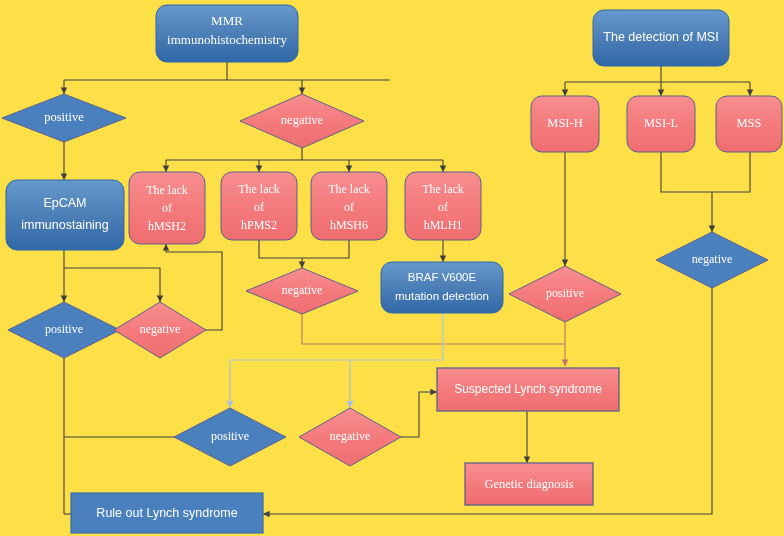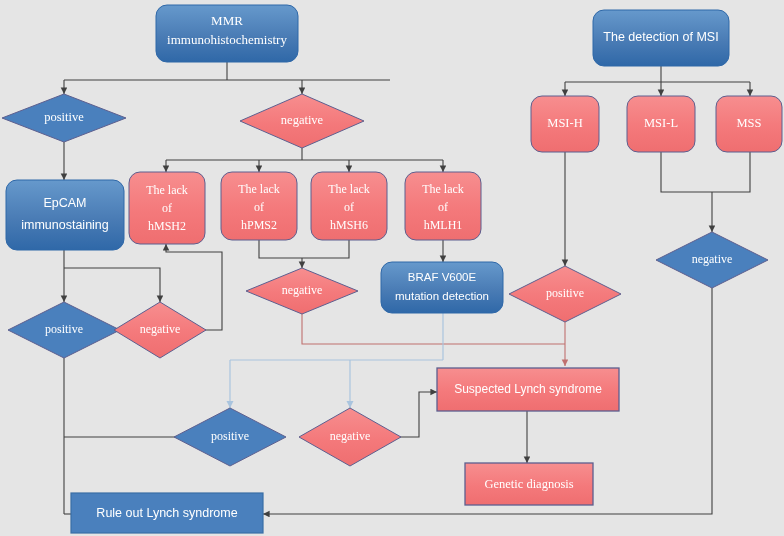--- a/index.html
+++ b/index.html
@@ -1,18 +1,18 @@
 <!DOCTYPE html>
 <html><head>
 <meta charset="utf-8">
 <style>
   html,body{margin:0;padding:0;background:#ffffff;}
   body{width:784px;height:536px;overflow:hidden;
        font-family:"Liberation Serif", serif;}
-  #canvas{position:relative;width:784px;height:536px;background:#e5e5e5;}
+  #canvas{position:relative;width:784px;height:536px;background:#fde047;}
   svg#diagram{position:absolute;left:0;top:0;width:784px;height:536px;}
   .node-label{fill:#ffffff;text-anchor:middle;dominant-baseline:middle;}
   .serif{font-family:"Liberation Serif", serif;}
   .sans{font-family:"Liberation Sans", sans-serif;}
 </style>
 </head>
 <body>
 
 <div id="canvas">
 <svg id="diagram" viewBox="0 0 784 536">

